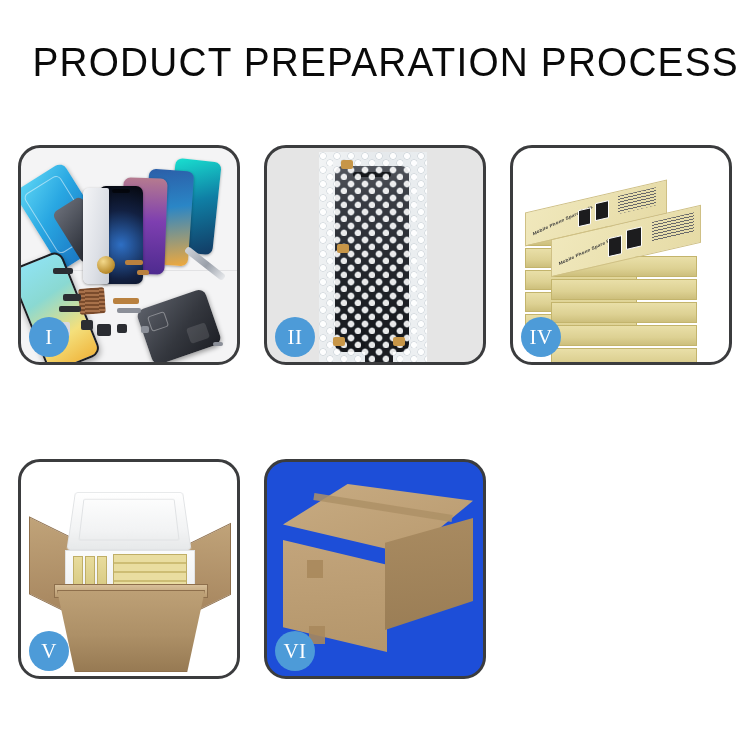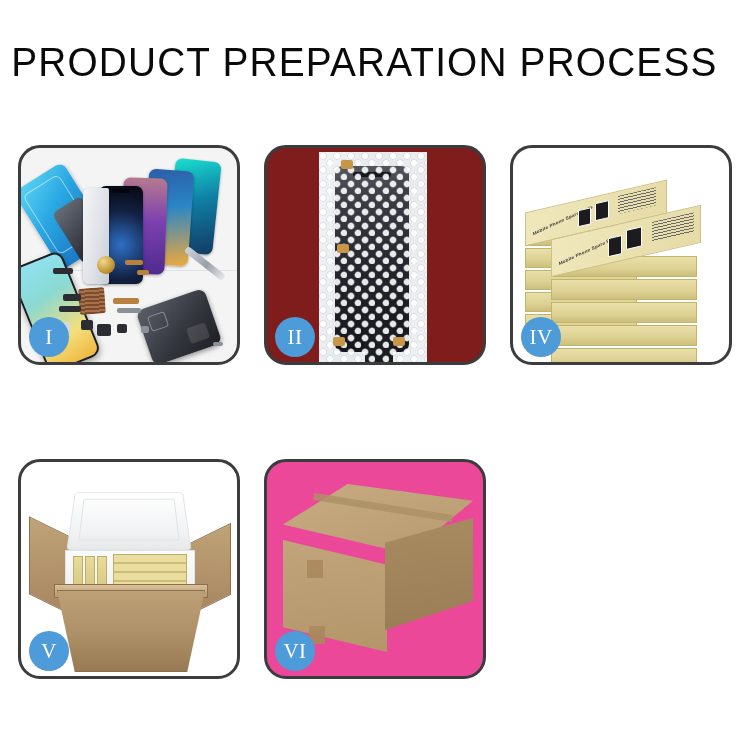--- a/index.html
+++ b/index.html
@@ -17,21 +17,21 @@
     width: 750px;
     height: 750px;
     background: #ffffff;
   }
 
   
   .header {
     position: absolute;
     top: 0; left: 0;
     width: 750px;
-    text-align: left;
+    text-align: right;
   }
   .title {
     margin-top: 40px;
     font-family: "Liberation Sans", sans-serif;
     font-size: 40px;
     font-weight: 400;
     letter-spacing: 1.2px;
     color: #0a0a0a;
     transform: scaleX(0.97);
     white-space: nowrap;
@@ -178,21 +178,21 @@
   .part.cu { background: #b9813f; }
   .part.wh { background: #d7d9de; }
   .screwdriver {
     position: absolute; right: 8px; top: 112px;
     width: 48px; height: 7px; border-radius: 3px;
     background: linear-gradient(90deg,#cfd3d9 0%, #9aa0aa 55%, #e6e8eb 100%);
     transform: rotate(38deg);
   }
 
   
-  .p2 { background: #7f1d1d; }
+  .p2 { background: #e5e5e5; }
   .bag {
     position: absolute; left: 52px; top: 4px;
     width: 108px; height: 212px;
     background: linear-gradient(100deg,#f2f4f5 0%, #e5e9ec 45%, #eef1f3 100%);
   }
   .bag .bubbles {
     position: absolute; inset: 0;
     background-image:
       radial-gradient(circle at 4px 4px, rgba(255,255,255,.95) 2.6px, rgba(190,198,205,.55) 3.4px, rgba(0,0,0,0) 4px),
       radial-gradient(circle at 11px 11px, rgba(255,255,255,.95) 2.6px, rgba(190,198,205,.55) 3.4px, rgba(0,0,0,0) 4px);
@@ -337,21 +337,21 @@
     background: linear-gradient(180deg,#e8dc9c, #d4c57d);
     border: 1px solid #bfae66;
   }
   .yellow-flat {
     position: absolute; left: 92px; top: 92px; width: 74px; height: 44px;
     background: repeating-linear-gradient(180deg,#e9dda0 0 7px, #cdbd74 7px 9px);
     border: 1px solid #bfae66;
   }
 
   
-  .p6 { background: #ec4899; }
+  .p6 { background: #1d4ed8; }
   .k-top {
     position: absolute; left: 16px; top: 22px; width: 190px; height: 70px;
     background: linear-gradient(160deg,#c7ab82 0%, #b99a6f 100%);
     clip-path: polygon(34% 0, 100% 24%, 66% 100%, 0 58%);
     border: 0;
   }
   .k-seam {
     position: absolute; left: 46px; top: 42px; width: 140px; height: 7px;
     background: #ad9066; transform: rotate(9deg); opacity: .85;
   }

